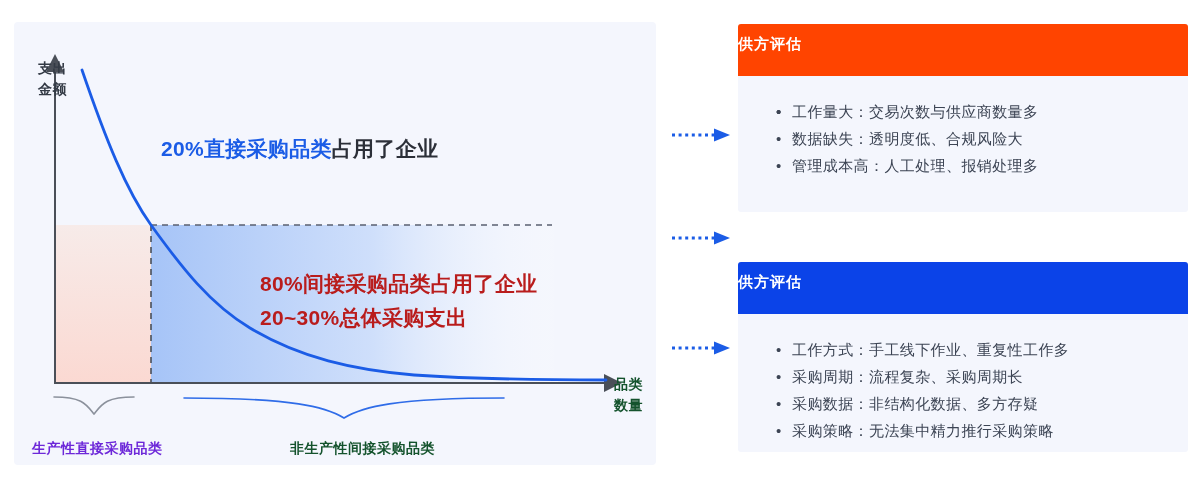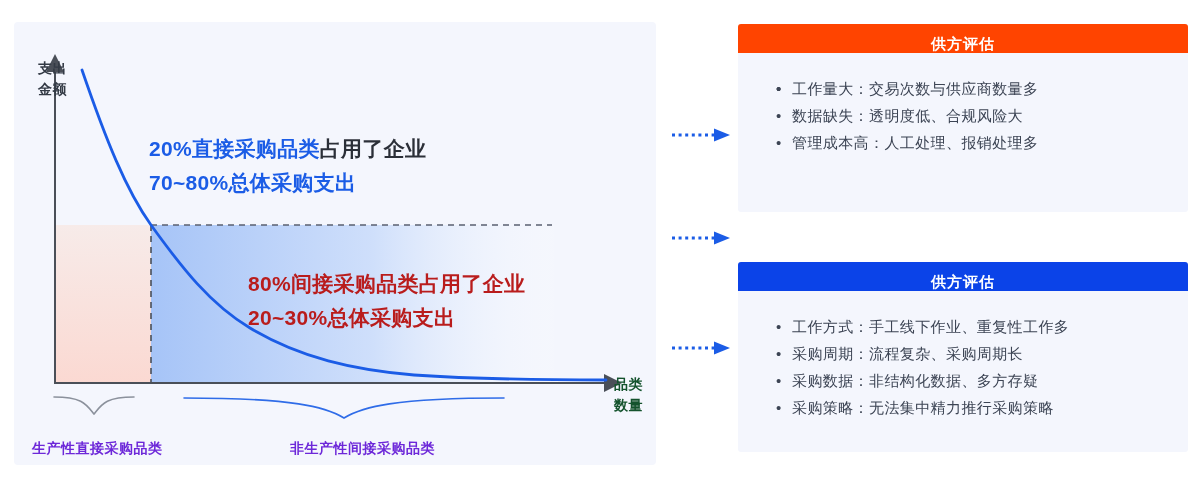--- a/index.html
+++ b/index.html
@@ -63,20 +63,21 @@
   }
 
   
   .callout {
     position: absolute;
     font-size: 21px;
     font-weight: 700;
     line-height: 34px;
     white-space: nowrap;
     letter-spacing: .3px;
+    margin-left: 12px;
   }
   #callout-direct {
     left: 135px;
     top: 110px;
     color: #1b5ce6;
   }
   #callout-direct .dim { color: #2b2f38; }
   #callout-indirect {
     left: 234px;
     top: 245px;
@@ -92,21 +93,21 @@
     white-space: nowrap;
   }
   #bracket-label-direct {
     left: 18px;
     top: 418px;
     color: #6d28d9;
   }
   #bracket-label-indirect {
     left: 276px;
     top: 418px;
-    color: #6d28d9;
+    color: #14532d;
   }
 
   
   .connector {
     position: absolute;
     width: 64px;
     height: 14px;
   }
 
   
@@ -115,23 +116,23 @@
     left: 738px;
     width: 450px;
     background: #f4f6fd;
     border-radius: 3px;
     overflow: hidden;
   }
   #card-supplier-eval-1 { top: 24px;  height: 188px; }
   #card-supplier-eval-2 { top: 262px; height: 190px; }
 
   .card-header {
-    height: 29px;
+    height: 52px;
     line-height: 40px;
-    text-align: center;
+    text-align: left;
     color: #ffffff;
     font-size: 15px;
     font-weight: 700;
     letter-spacing: 1px;
   }
   #card-header-1 { background: #ff4400; }
   #card-header-2 { background: #0b43e8; }
 
   .card-body {
     padding: 22px 0 0 36px;
@@ -212,21 +213,20 @@
 
   <div id="x-axis-label">
     <div>品类</div>
     <div>数量</div>
   </div>
 
   <div id="callout-direct" class="callout">
     <div>
       <span>20%直接采购品类</span><span class="dim">占用了企业</span>
     </div>
-    <div>70~80%总体采购支出</div>
   </div>
 
   <div id="callout-indirect" class="callout">
     <div>80%间接采购品类占用了企业</div>
     <div>20~30%总体采购支出</div>
   </div>
 
   <div id="bracket-label-direct" class="bracket-label">生产性直接采购品类</div>
   <div id="bracket-label-indirect" class="bracket-label">非生产性间接采购品类</div>
 </div>

